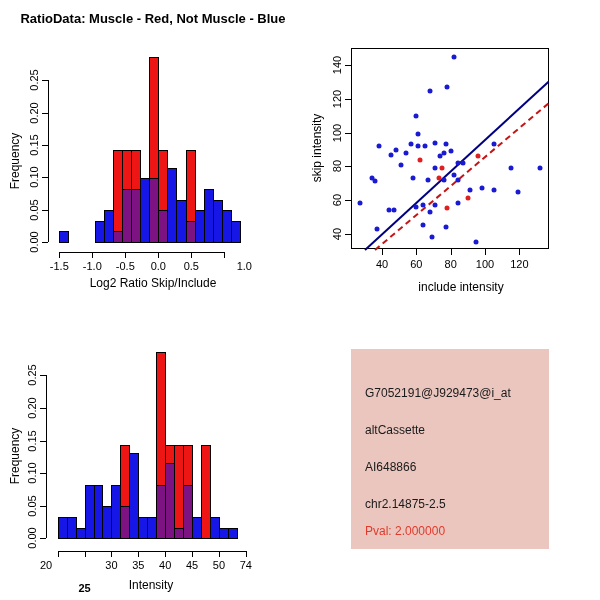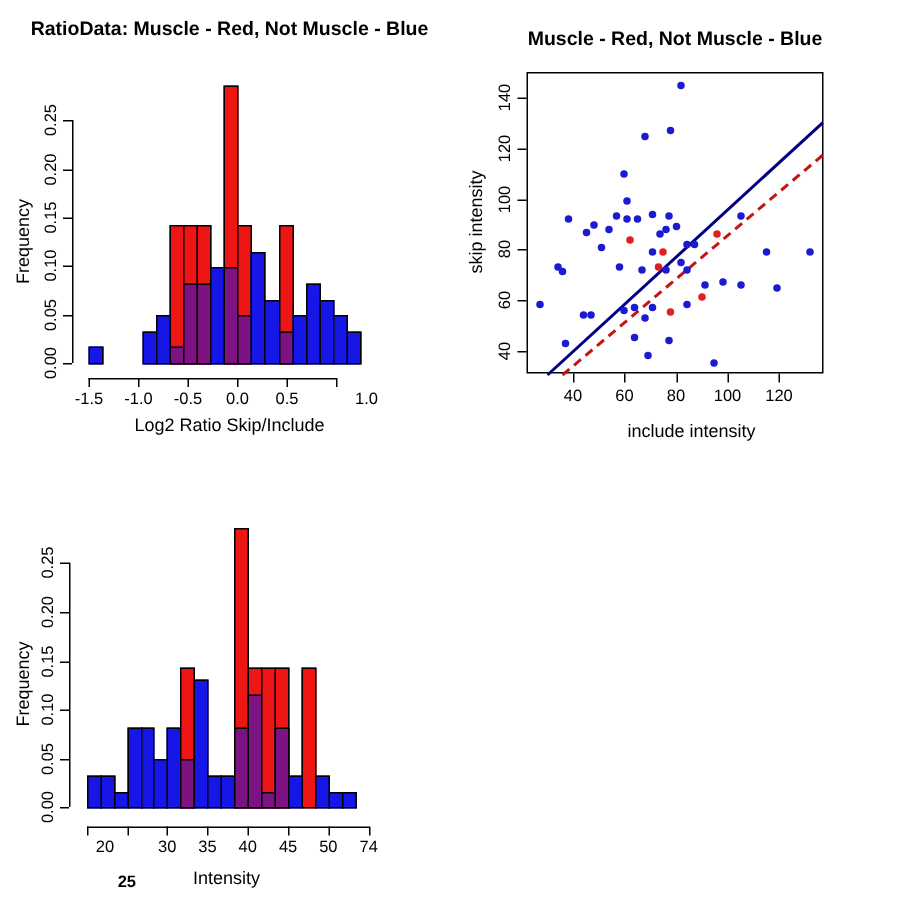--- a/index.html
+++ b/index.html
@@ -24,29 +24,35 @@
 </head>
 <body>
 
 <div id="canvas">
 
   <div class="chart-title" style="left:153px;top:11px">RatioData: Muscle - Red, Not Muscle - Blue</div>
   <div class="ax-title" style="left:153px;top:276px">Log2 Ratio Skip/Include</div>
   <div class="ax-title-y" style="left:15px;top:161px">Frequency</div>
   <div class="abs" id="plot-hist1"></div>
 
-  <div class="chart-title" style="left:450px;top:18px">Muscle - Red, Not Muscle - Blue</div>
   <div class="ax-title" style="left:461px;top:280px">include intensity</div>
   <div class="ax-title-y" style="left:317px;top:148px">skip intensity</div>
   <div class="abs" id="plot-scatter"></div>
 
   <div class="ax-title" style="left:151px;top:578px">Intensity</div>
   <div class="ax-title-y" style="left:15px;top:456px">Frequency</div>
   <div class="abs" id="plot-hist2"></div>
 
+  <div id="info-panel" style="left: 351px; top: 349px; width: 198px; height: 200px; background: rgb(234, 198, 190);">
+    <div class="info-line" style="left: 14px; top: 37px; color: rgb(26, 26, 26);">G7052191@J929473@i_at</div>
+    <div class="info-line" style="left: 14px; top: 74px; color: rgb(26, 26, 26);">altCassette</div>
+    <div class="info-line" style="left: 14px; top: 111px; color: rgb(26, 26, 26);">AI648866</div>
+    <div class="info-line" style="left: 14px; top: 148px; color: rgb(26, 26, 26);">chr2.14875-2.5</div>
+    <div class="info-line" style="left: 14px; top: 175px; color: rgb(224, 58, 44);">Pval: 2.000000</div>
+  </div>
 
 <div class="axis-line" style="left: 59.33px; top: 252px; width: 165px; height: 1px;"></div>
     <div class="axis-line" style="left: 59.33px; top: 252px; width: 1px; height: 6px;"></div>
     <div class="tick-label-x" style="left: 59.33px; top: 260px;">-1.5</div>
     <div class="axis-line" style="left: 92.33px; top: 252px; width: 1px; height: 6px;"></div>
     <div class="tick-label-x" style="left: 92.33px; top: 260px;">-1.0</div>
     <div class="axis-line" style="left: 125.33px; top: 252px; width: 1px; height: 6px;"></div>
     <div class="tick-label-x" style="left: 125.33px; top: 260px;">-0.5</div>
     <div class="axis-line" style="left: 158.33px; top: 252px; width: 1px; height: 6px;"></div>
     <div class="tick-label-x" style="left: 158.33px; top: 260px;">0.0</div>
@@ -85,21 +91,21 @@
     <div class="hist-bar" style="left: 176px; top: 199.557px; width: 11px; height: 43.4432px; background: rgb(22, 22, 230);"></div>
     <div class="hist-bar" style="left: 186px; top: 149.544px; width: 10px; height: 93.4563px; background: rgb(238, 21, 21);"></div>
     <div class="hist-bar" style="left: 186px; top: 220.778px; width: 10px; height: 22.2216px; background: rgb(125, 18, 130);"></div>
     <div class="hist-bar" style="left: 195px; top: 210.168px; width: 10px; height: 32.8324px; background: rgb(22, 22, 230);"></div>
     <div class="hist-bar" style="left: 204px; top: 188.946px; width: 10px; height: 54.054px; background: rgb(22, 22, 230);"></div>
     <div class="hist-bar" style="left: 213px; top: 199.557px; width: 10px; height: 43.4432px; background: rgb(22, 22, 230);"></div>
     <div class="hist-bar" style="left: 222px; top: 210.168px; width: 10px; height: 32.8324px; background: rgb(22, 22, 230);"></div>
     <div class="hist-bar" style="left: 231px; top: 220.778px; width: 10px; height: 22.2216px; background: rgb(22, 22, 230);"></div>
     <div class="axis-line" style="left: 57.7px; top: 551px; width: 188.09px; height: 1px;"></div>
     <div class="axis-line" style="left: 57.7px; top: 551px; width: 1px; height: 6px;"></div>
-    <div class="tick-label-x" style="left: 70px; top: 559px; text-align: center;">20</div>
+    <div class="tick-label-x" style="left: 46px; top: 559px; text-align: center;">20</div>
     <div class="axis-line" style="left: 84.57px; top: 551px; width: 1px; height: 6px;"></div>
     <div class="tick-label-x" style="left: 84.57px; top: 582px; font-weight: bold;">25</div>
     <div class="axis-line" style="left: 111.44px; top: 551px; width: 1px; height: 6px;"></div>
     <div class="tick-label-x" style="left: 111.44px; top: 559px;">30</div>
     <div class="axis-line" style="left: 138.31px; top: 551px; width: 1px; height: 6px;"></div>
     <div class="tick-label-x" style="left: 138.31px; top: 559px;">35</div>
     <div class="axis-line" style="left: 165.18px; top: 551px; width: 1px; height: 6px;"></div>
     <div class="tick-label-x" style="left: 165.18px; top: 559px;">40</div>
     <div class="axis-line" style="left: 192.05px; top: 551px; width: 1px; height: 6px;"></div>
     <div class="tick-label-x" style="left: 192.05px; top: 559px;">45</div>

